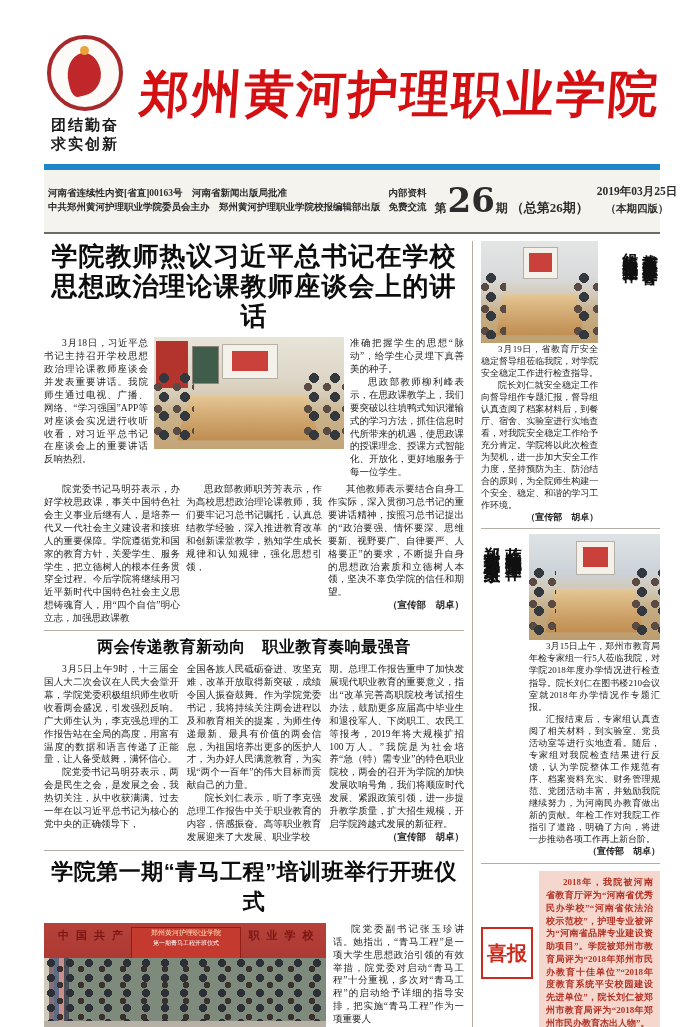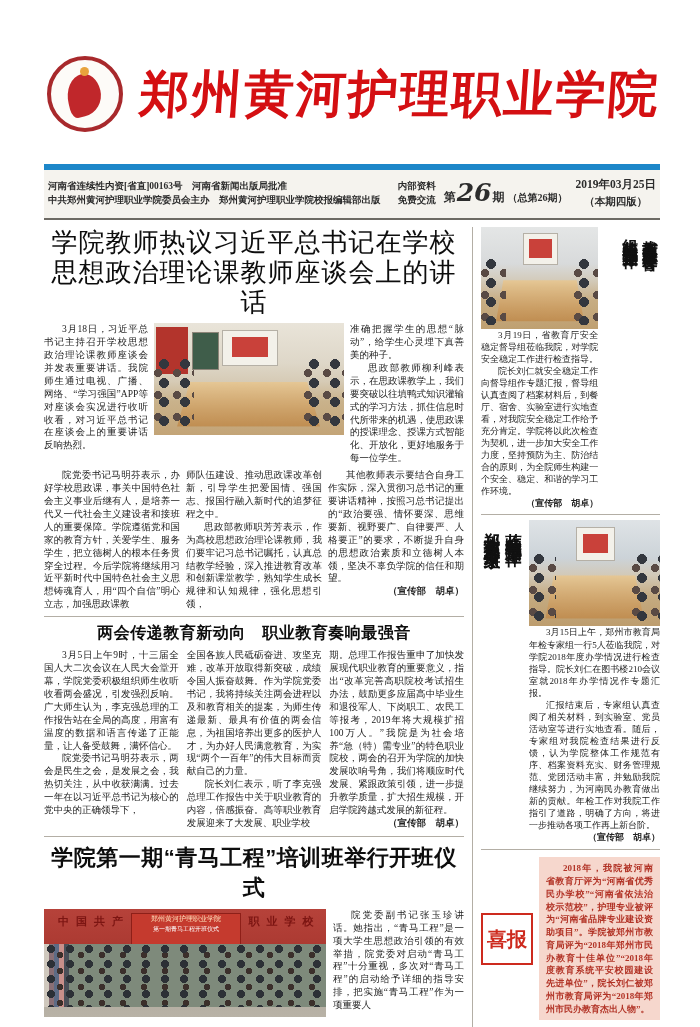--- a/index.html
+++ b/index.html
@@ -21,36 +21,36 @@
   .ptitle{flex:1;margin:0;text-align:center;color:#d40f12;font-size:50px;line-height:1;
           font-family:"DejaVu Serif", serif;font-weight:900;letter-spacing:2px;
           transform:skewX(-4deg);white-space:nowrap;}
   .bluebar{height:6px;background:#1d87c9;margin-top:6px;}
   
   .infobar{display:flex;align-items:center;gap:8px;background:#f5f3ee;border-bottom:2px solid #6d6a64;
            padding:4px 4px 5px;font-size:9.5px;font-weight:bold;color:#2c2c2c;line-height:1.55;}
   .ib-left{flex:1;white-space:nowrap;}
   .ib-mid{text-align:center;white-space:nowrap;}
   .ib-issue{white-space:nowrap;font-size:12px;}
-  .ib-issue .big{font-size:25px;font-family:"DejaVu Serif", serif;font-style:italic;padding:0 1px;}
-  .ib-issue .tot{font-size:10px;}
+  .ib-issue .big{font-size:34px;font-family:"DejaVu Serif", serif;padding:0 1px;}
+  .ib-issue .tot{font-size:13px;}
   .ib-right{text-align:center;white-space:nowrap;font-size:10.5px;}
   .ib-right .d{font-size:11.5px;}
   
   .main{display:flex;margin-top:7px;}
   .leftcol{width:420px;border-right:1px solid #b3aea5;padding-right:8px;}
   .rightcol{flex:1;padding-left:8px;}
   .txt{font-size:9.5px;line-height:1.36;text-align:justify;}
   .txt p{margin:0;}
   .ind{text-indent:1.9em;}
   .byl{display:block;text-align:right;font-weight:bold;}
   h2{margin:0;font-family:"Liberation Sans", sans-serif;color:#0d0d0d;}
   
   .artA{padding-bottom:5px;border-bottom:1px solid #b3aea5;}
-  .hlA{font-size:26px;line-height:1.16;text-align:center;font-weight:400;letter-spacing:1px;}
+  .hlA{font-size:26px;line-height:1.16;text-align:center;font-weight:700;letter-spacing:1px;}
   .arow1{display:flex;gap:6px;margin-top:6px;}
   .arow1 .acL{width:104px;}
   .arow1 .acR{flex:1;}
   .arow2{display:flex;gap:6px;margin-top:4px;}
   .arow2 .bc{flex:1;}
   
   .photo{position:relative;overflow:hidden;background:linear-gradient(180deg,#e9e4d9 0%,#ded7c8 36%,#d6cbb6 52%,#c9b28b 70%,#c3a477 100%);}
   .photoA{width:190px;height:112px;}
   .photo .scr{position:absolute;top:6%;left:36%;width:28%;height:30%;background:#f3f1ea;border:1px solid #b5b0a6;}
   .photo .scr::after{content:"";position:absolute;left:16%;top:18%;right:16%;bottom:22%;background:#c9413a;}
@@ -117,20 +117,24 @@
 <body>
 
 <div class="page">
 
   <header class="masthead">
     <div class="logoblk">
       <div class="logo">
           <i class="ldot"></i>
           <i class="lwing"></i>
         </div>
+      <div class="motto">
+        <span>团结勤奋</span>
+        <span>求实创新</span>
+      </div>
     </div>
     <h1 class="ptitle">郑州黄河护理职业学院</h1>
   </header>
 
   <div class="bluebar"></div>
 
   <div class="infobar">
     <div class="ib-left">
       <div>河南省连续性内资[省直]00163号　河南省新闻出版局批准</div>
       <div>中共郑州黄河护理职业学院委员会主办　郑州黄河护理职业学院校报编辑部出版</div>
@@ -173,21 +177,20 @@
           <div class="acR txt">
             <p>准确把握学生的思想“脉动”，给学生心灵埋下真善美的种子。</p>
             <p class="ind">思政部教师柳利峰表示，在思政课教学上，我们要突破以往填鸭式知识灌输式的学习方法，抓住信息时代所带来的机遇，使思政课的授课理念、授课方式智能化、开放化，更好地服务于每一位学生。</p>
           </div>
         </div>
         <div class="arow2">
           <div class="bc txt">
             <p class="ind">院党委书记马明芬表示，办好学校思政课，事关中国特色社会主义事业后继有人，是培养一代又一代社会主义建设者和接班人的重要保障。学院遵循党和国家的教育方针，关爱学生、服务学生，把立德树人的根本任务贯穿全过程。今后学院将继续用习近平新时代中国特色社会主义思想铸魂育人，用“四个自信”明心立志，加强思政课教</p>
           </div>
           <div class="bc txt">
-            <p>师队伍建设、推动思政课改革创新，引导学生把爱国情、强国志、报国行融入新时代的追梦征程之中。</p>
             <p class="ind">思政部教师职芳芳表示，作为高校思想政治理论课教师，我们要牢记习总书记嘱托，认真总结教学经验，深入推进教育改革和创新课堂教学，熟知学生成长规律和认知规律，强化思想引领，</p>
           </div>
           <div class="bc txt">
             <p class="ind">其他教师表示要结合自身工作实际，深入贯彻习总书记的重要讲话精神，按照习总书记提出的“政治要强、情怀要深、思维要新、视野要广、自律要严、人格要正”的要求，不断提升自身的思想政治素质和立德树人本领，坚决不辜负学院的信任和期望。</p>
             <span class="byl">（宣传部　胡卓）</span>
           </div>
         </div>
       </article>
 
       <article class="artB">

